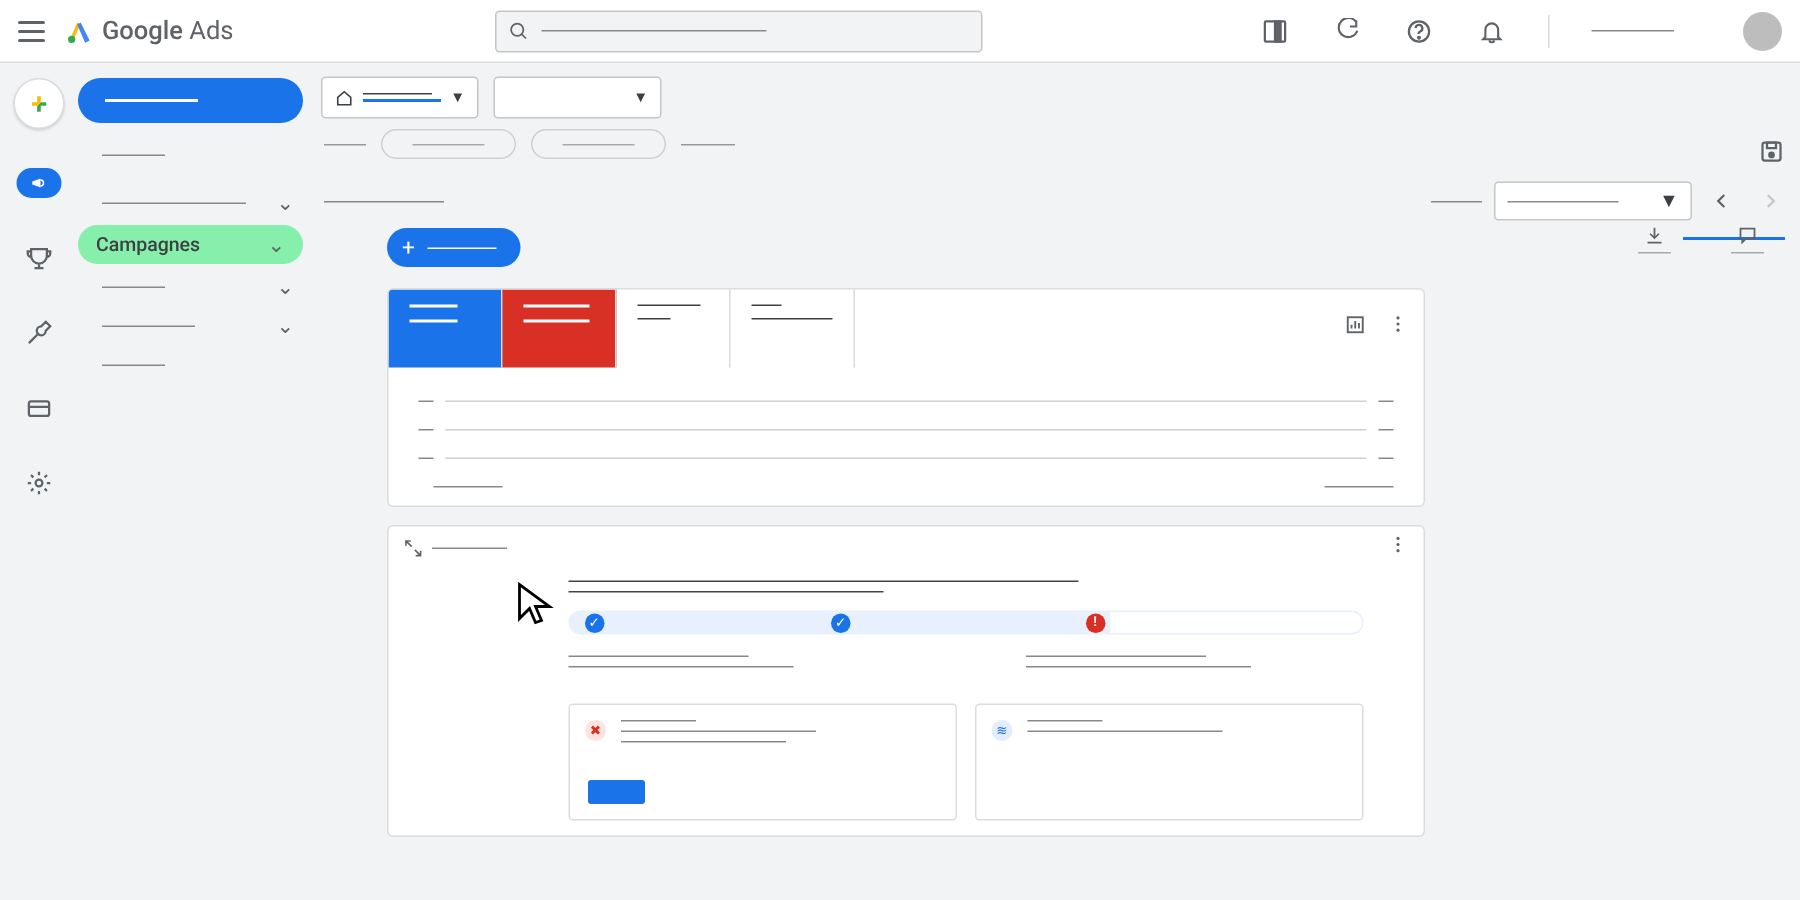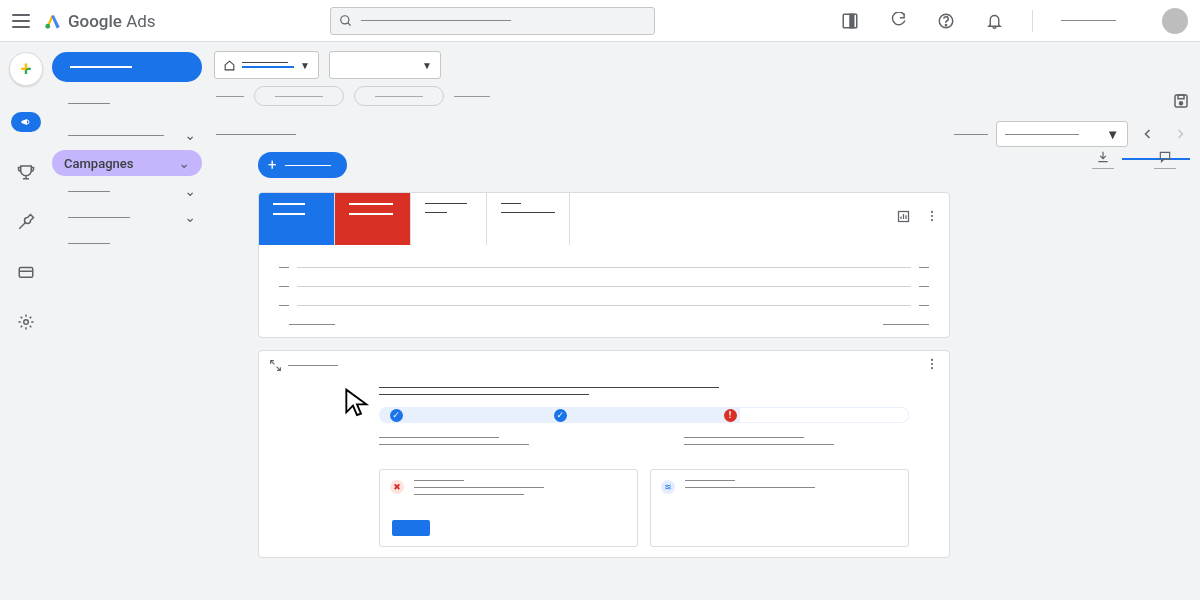--- a/index.html
+++ b/index.html
@@ -30,21 +30,21 @@
   .fab-plus { font-size: 20px; font-weight: 600; background: linear-gradient(135deg,#ea4335 0 25%,#fbbc04 25% 50%,#34a853 50% 75%,#4285f4 75% 100%); -webkit-background-clip: text; background-clip: text; color: transparent; }
   .rail-chip { width: 30px; height: 20px; border-radius: 10px; background: #1a73e8; color: #fff; display: flex; align-items: center; justify-content: center; }
   .rail-icon { color: #5f6368; width: 20px; height: 20px; display: flex; align-items: center; justify-content: center; cursor: pointer; }
 
   
   .sidebar { width: 156px; background: #f1f3f4; padding-top: 10px; }
   .sb-primary { background: #1a73e8; color: #fff; height: 30px; border-radius: 15px; margin: 0 6px 8px 0; display: flex; align-items: center; padding-left: 18px; }
   .sb-primary .ph { border-top: 2px solid #fff; width: 62px; }
   .sb-item { height: 26px; display: flex; align-items: center; justify-content: space-between; padding: 0 12px 0 16px; color: #5f6368; cursor: pointer; }
   .sb-item .ph { border-top: 1.5px solid #888; }
-  .sb-item.selected { background: #c4b5fd; border-radius: 14px; margin: 2px 6px 2px 0; padding-left: 12px; color: #3c4043; font-weight: 500; }
+  .sb-item.selected { background: #86efac; border-radius: 14px; margin: 2px 6px 2px 0; padding-left: 12px; color: #3c4043; font-weight: 500; }
   .chev { font-size: 14px; color: #5f6368; }
 
   
   .main { flex: 1; background: #f1f3f4; position: relative; overflow: hidden; }
   .toolbar { height: 40px; display: flex; align-items: center; gap: 10px; padding: 6px 8px 0 6px; }
   .select { height: 28px; border: 1px solid #c4c7c5; background: #fff; border-radius: 3px; display: flex; align-items: center; padding: 0 8px; gap: 6px; min-width: 105px; justify-content: space-between; cursor: pointer; }
   .select.small { min-width: 112px; }
   .select .ph { border-top: 1.5px solid #888; width: 55px; }
   .select .caret { font-size: 10px; color: #3c4043; }
   .filters { height: 28px; display: flex; align-items: center; gap: 10px; padding-left: 8px; }

